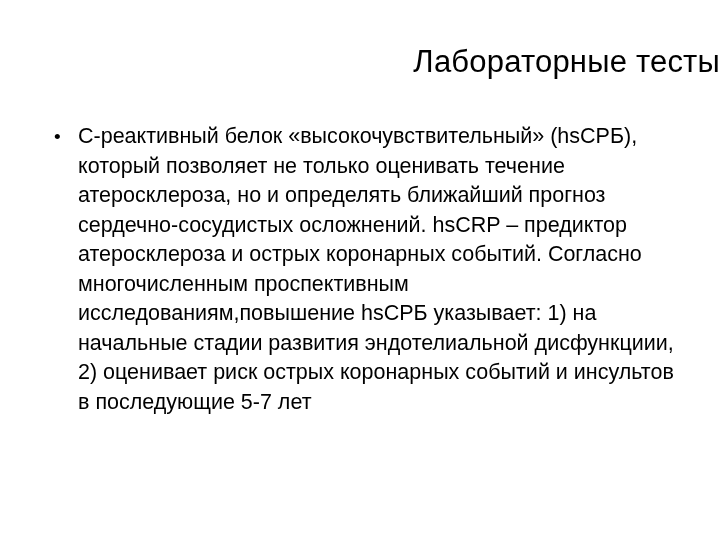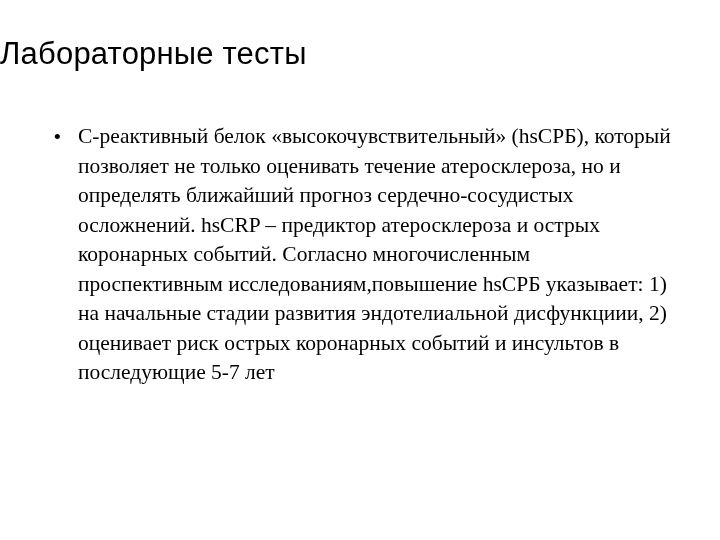--- a/index.html
+++ b/index.html
@@ -15,24 +15,24 @@
     overflow: hidden;
   }
   .slide {
     position: relative;
     width: 720px;
     height: 540px;
     box-sizing: border-box;
   }
   .slide-title {
     position: absolute;
-    top: 36px;
+    top: 44px;
     left: 0;
     width: 720px;
-    text-align: left;
+    text-align: right;
     font-size: 31px;
     line-height: 1.15;
     font-weight: normal;
     letter-spacing: 0.2px;
     color: #000000;
   }
   .body-block {
     position: absolute;
     top: 122px;
     left: 40px;
@@ -49,21 +49,20 @@
   .bullet-marker {
     position: absolute;
     left: 14px;
     top: 0;
     font-size: 19px;
     line-height: 29.5px;
   }
   .bullet-text {
     display: block;
     white-space: pre-line;
-    font-family: Liberation Serif, serif;
   }
 </style>
 </head>
 <body>
 
 <div class="slide">
 
   <div class="slide-title">Лабораторные тесты</div>
 
   <div class="body-block">

